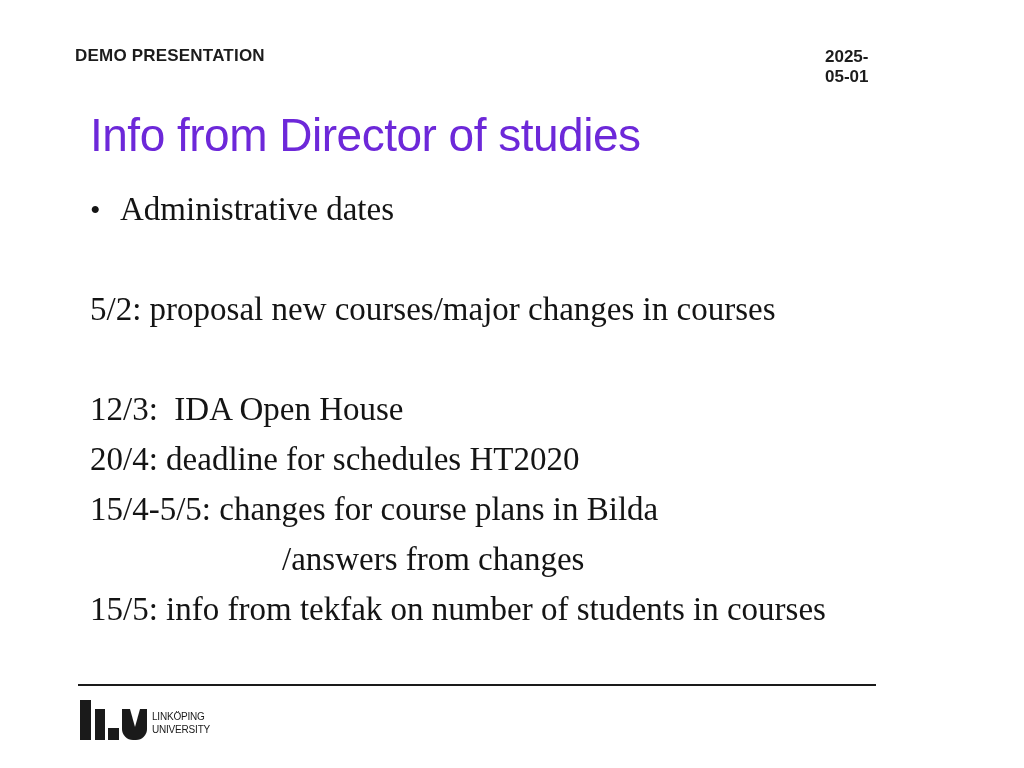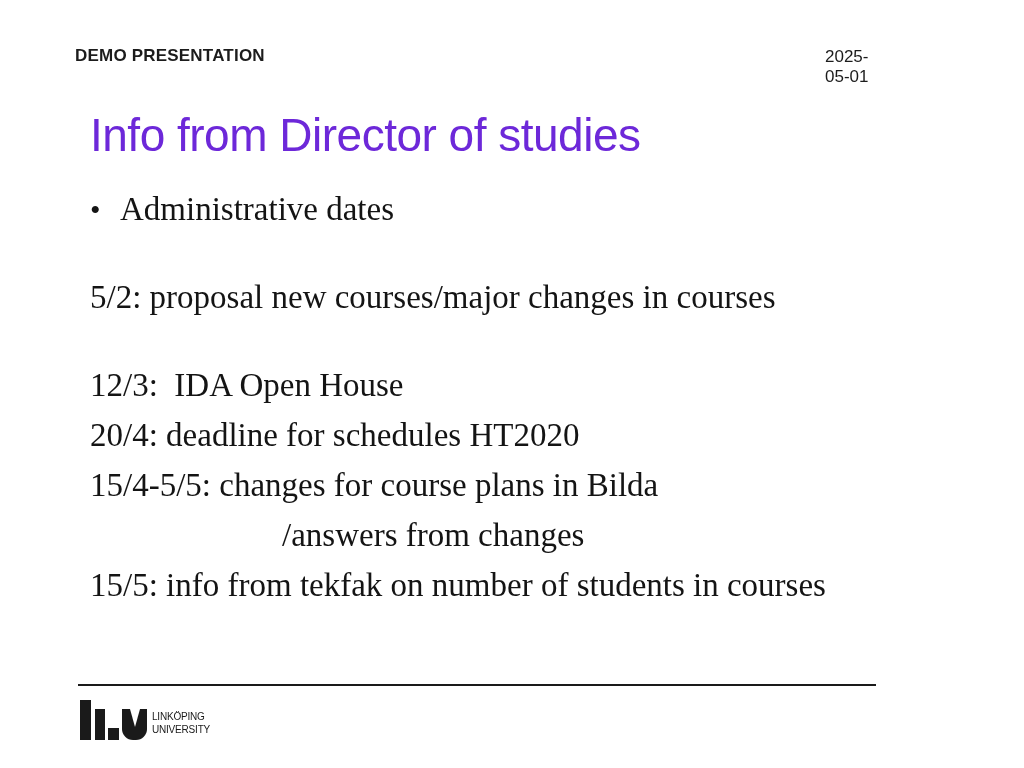--- a/index.html
+++ b/index.html
@@ -22,21 +22,21 @@
     font-size: 17px;
     font-weight: 600;
     letter-spacing: 0.2px;
     color: #1c1c1c;
   }
   .header-date {
     position: absolute;
     left: 825px;
     top: 47px;
     font-size: 17px;
-    font-weight: 400;
+    font-weight: 700;
     color: #1c1c1c;
   }
   .header-page {
     position: absolute;
     left: 923px;
     top: 47px;
     font-size: 20px;
     font-weight: 400;
     color: #1c1c1c;
   }
@@ -61,21 +61,21 @@
     width: 900px;
     font-family: "Liberation Serif", serif;
     font-size: 33px;
     color: #141414;
   }
   .body-line {
     line-height: 50px;
     height: 50px;
     white-space: pre;
   }
-  .body-line.gap-before { margin-top: 38px; }
+  .body-line.gap-before { margin-top: 50px; }
   .body-line.indent { padding-left: 192px; }
   .bullet-marker {
     display: inline-block;
     width: 30px;
     font-size: 30px;
   }
 
   
   .footer-divider {
     position: absolute;

